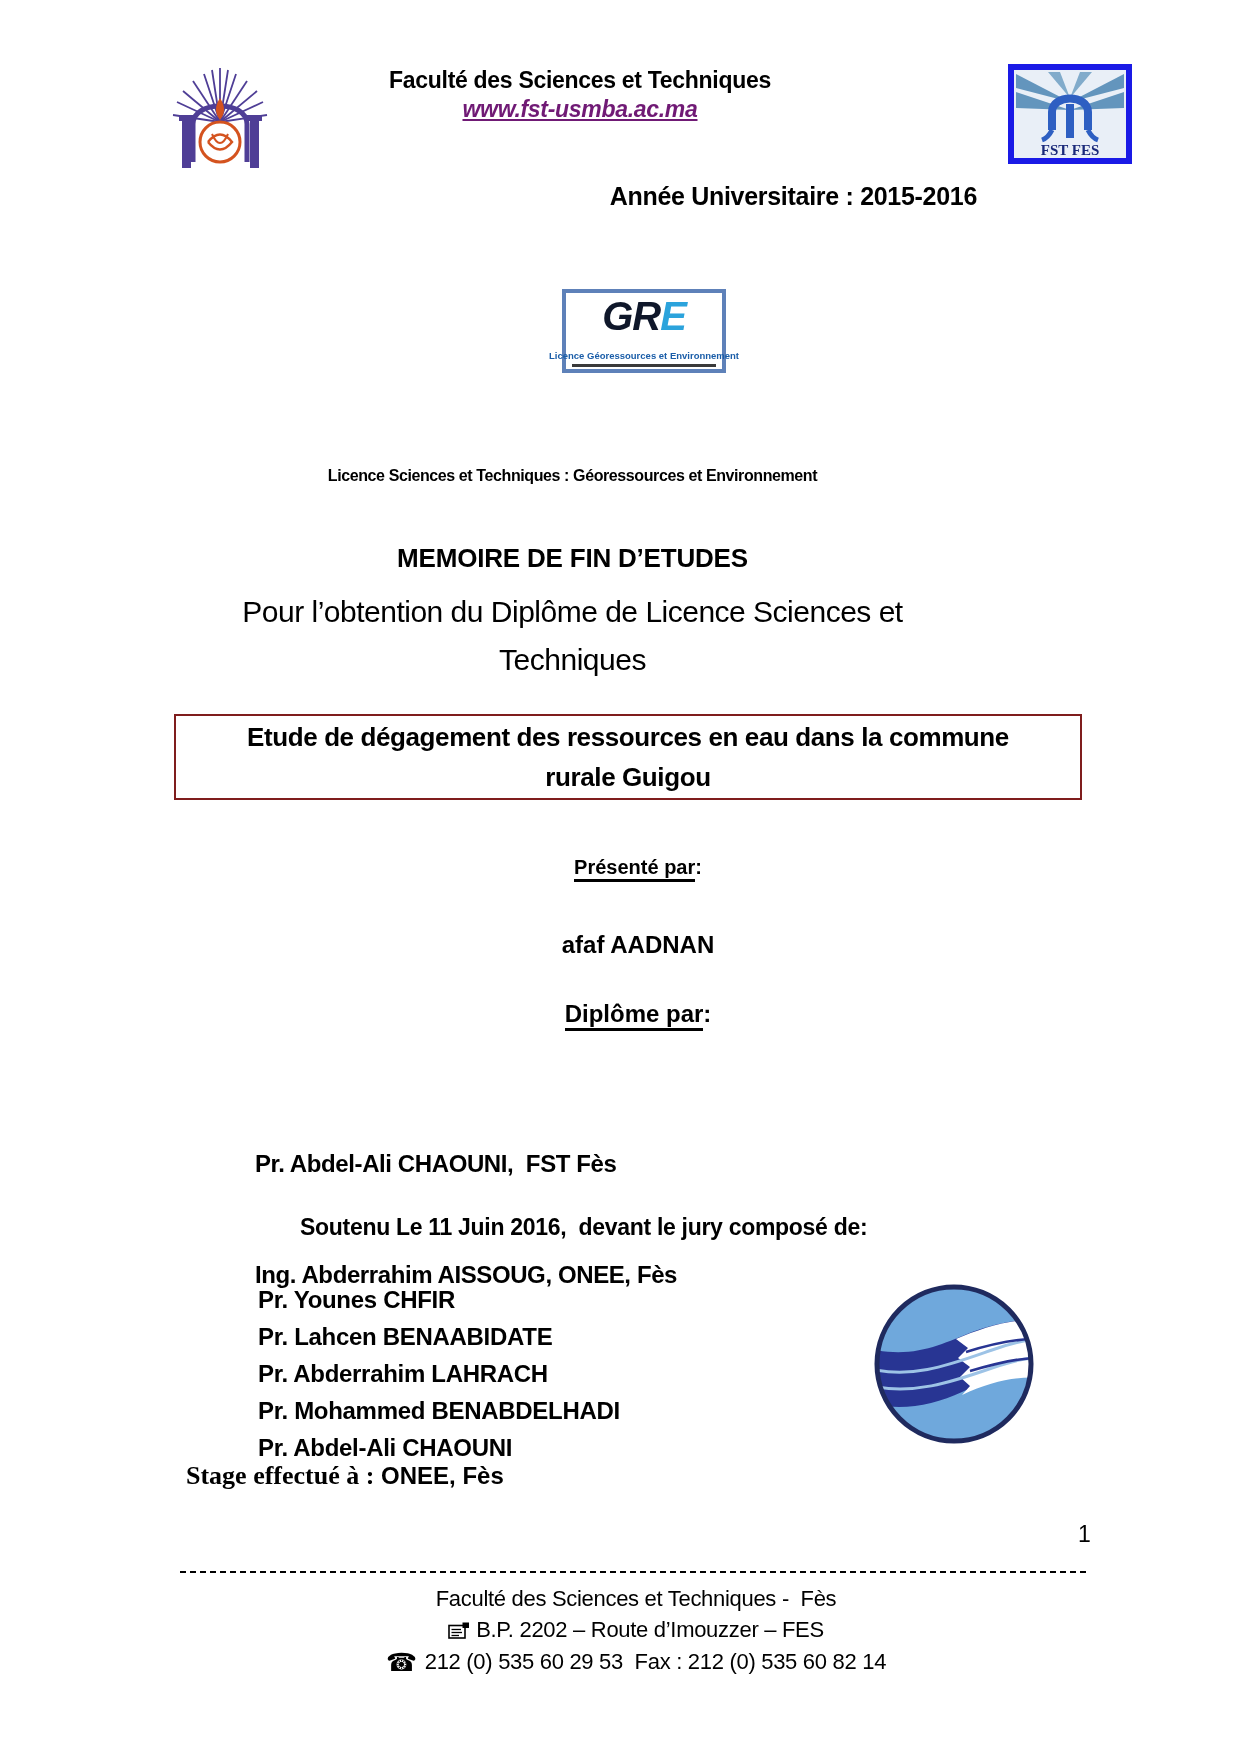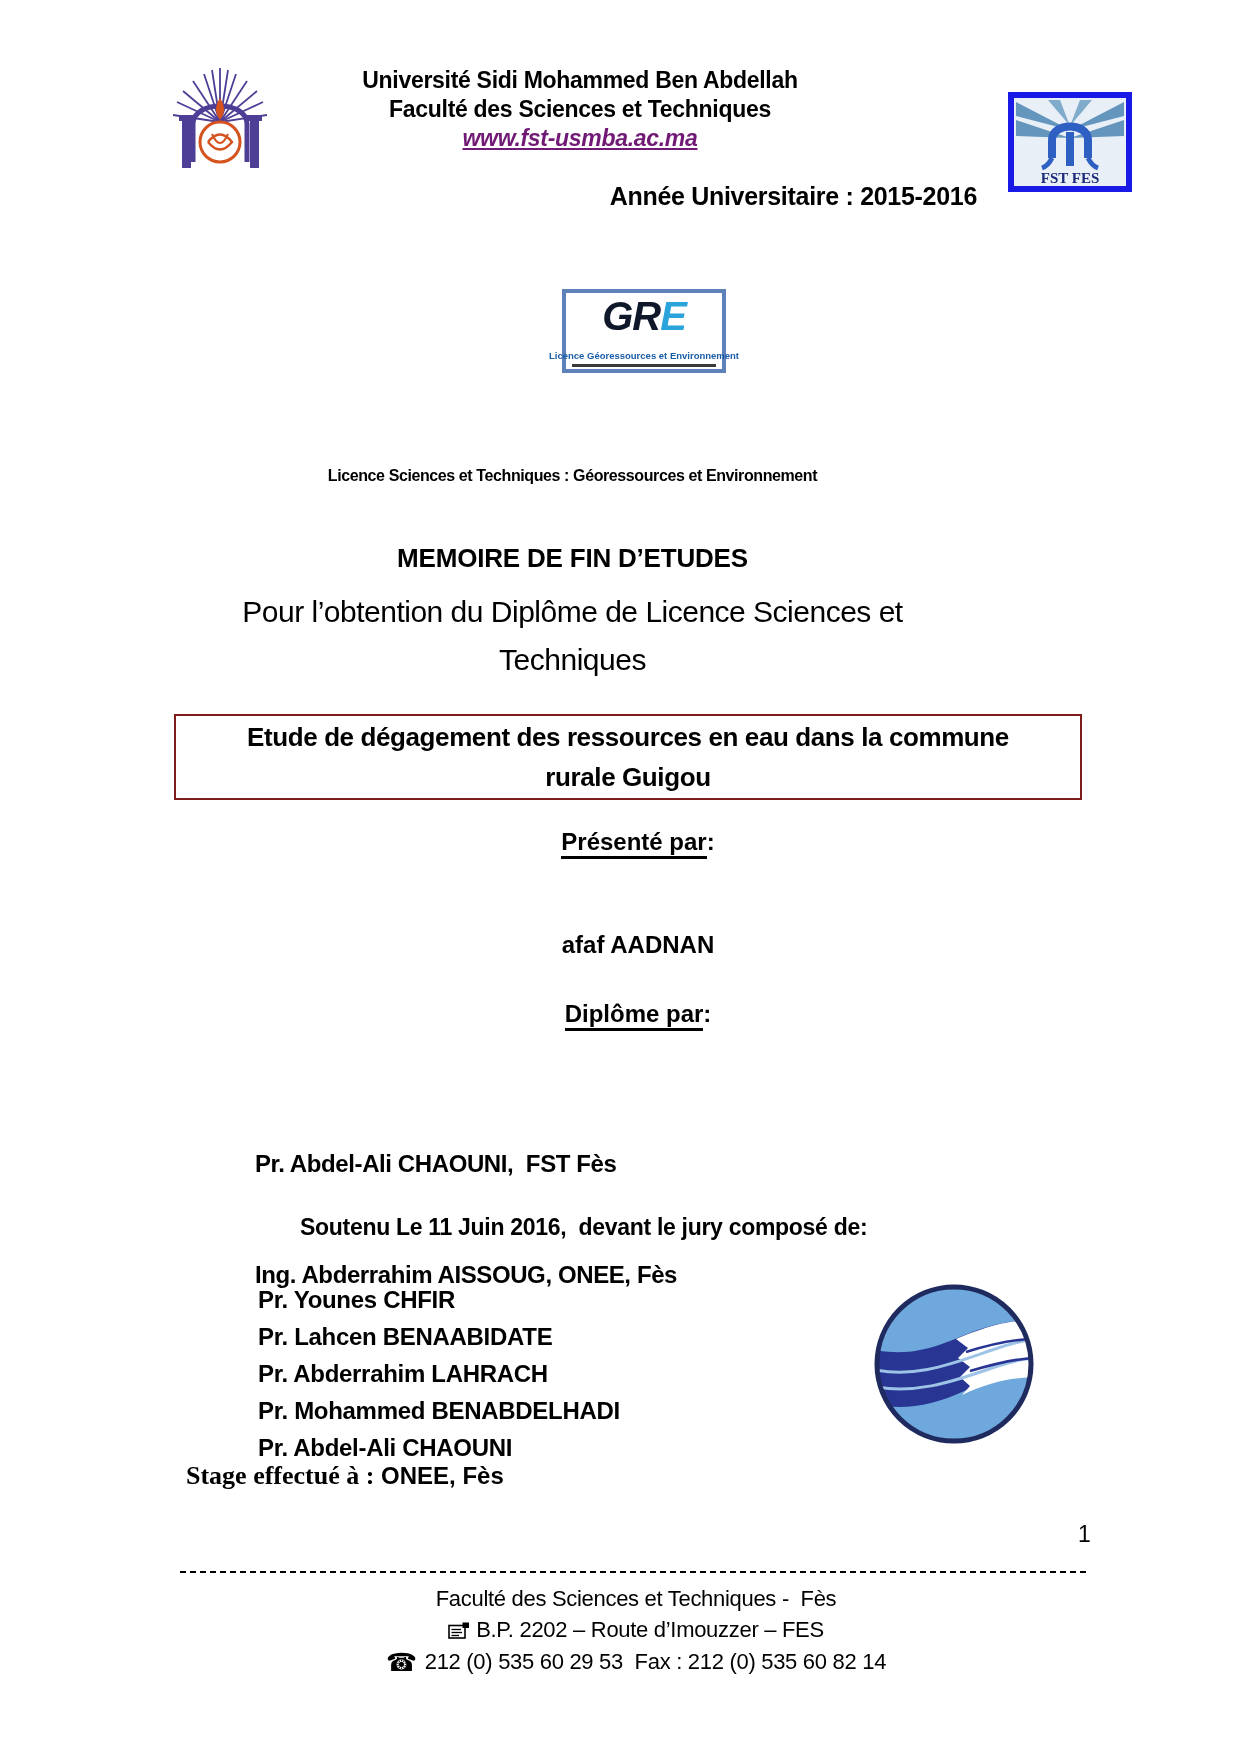--- a/index.html
+++ b/index.html
@@ -38,21 +38,21 @@
   .program-line { top:467px; font-size:16px; font-weight:bold; letter-spacing:-0.4px; }
   .doc-type { top:543px; font-size:26px; font-weight:bold; letter-spacing:-0.2px; }
   .purpose1 { top:595px; font-size:30px; letter-spacing:-0.5px; }
   .purpose2 { top:643px; font-size:30px; letter-spacing:-0.5px; }
 
   .title-box { left:174px; top:714px; width:908px; height:86px;
     border:2px solid #7f1d1d; box-sizing:border-box;
     display:flex; flex-direction:column; align-items:center; justify-content:center;
     font-size:26px; font-weight:bold; line-height:40px; letter-spacing:-0.4px; }
 
-  .presented { top:828px; font-size:24px; font-weight:bold; }
+  .presented { top:856px; font-size:20px; font-weight:bold; }
   .author    { top:931px; font-size:24px; font-weight:bold; }
   .supervised{ top:1000px; font-size:24px; font-weight:bold; }
   .ul { border-bottom:3px solid #000; padding-bottom:1px; }
 
   .advisors { left:255px; top:1071px; font-size:24px; font-weight:bold;
     line-height:37px; letter-spacing:-0.4px; }
 
   .defense-intro { left:300px; top:1214px; font-size:23px; font-weight:bold; letter-spacing:-0.3px; }
   .jury { left:258px; top:1281px; font-size:24px; font-weight:bold; line-height:37px;
     letter-spacing:-0.3px; }
@@ -102,26 +102,25 @@
       <rect x="16" y="53" width="15" height="6" fill="#4F3E96"></rect>
       <rect x="84" y="53" width="15" height="6" fill="#4F3E96"></rect>
       <path d="M57,36 q-8,12 0,22 q8,-10 0,-22" fill="#D4531F"></path>
       <circle cx="57" cy="80" r="20" fill="none" stroke="#D4531F" stroke-width="3"></circle>
       <path d="M45,80 q12,-15 24,0 q-12,15 -24,0" stroke="#D4531F" stroke-width="2.5" fill="none"></path>
       <path d="M49,72 q8,18 16,0" stroke="#D4531F" stroke-width="2" fill="none"></path>
     </svg>
   </div>
 
   <div class="abs hdr-center">
-    <div>Université Sidi Mohammed Ben Abdellah</div>
     <div>Faculté des Sciences et Techniques</div>
     <div><span class="hdr-link">www.fst-usmba.ac.ma</span></div>
   </div>
 
-  <div class="abs" style="left:1008px; top:64px; width:124px; height:100px;margin-top:28px;">
+  <div class="abs" style="left:1008px; top:64px; width:124px; height:100px;">
     <svg width="124" height="100" viewBox="0 0 124 100">
       <rect x="3" y="3" width="118" height="94" fill="#E9EFF7" stroke="#1A1AE6" stroke-width="6"></rect>
       <g fill="#4C86B4" opacity="0.85">
         <path d="M8,10 L62,38 L8,24 Z"></path>
         <path d="M8,28 L62,46 L8,44 Z"></path>
         <path d="M116,10 L62,38 L116,24 Z"></path>
         <path d="M116,28 L62,46 L116,44 Z"></path>
         <path d="M40,8 L62,34 L52,8 Z" fill="#6FA0C4"></path>
         <path d="M84,8 L62,34 L72,8 Z" fill="#6FA0C4"></path>
       </g>

